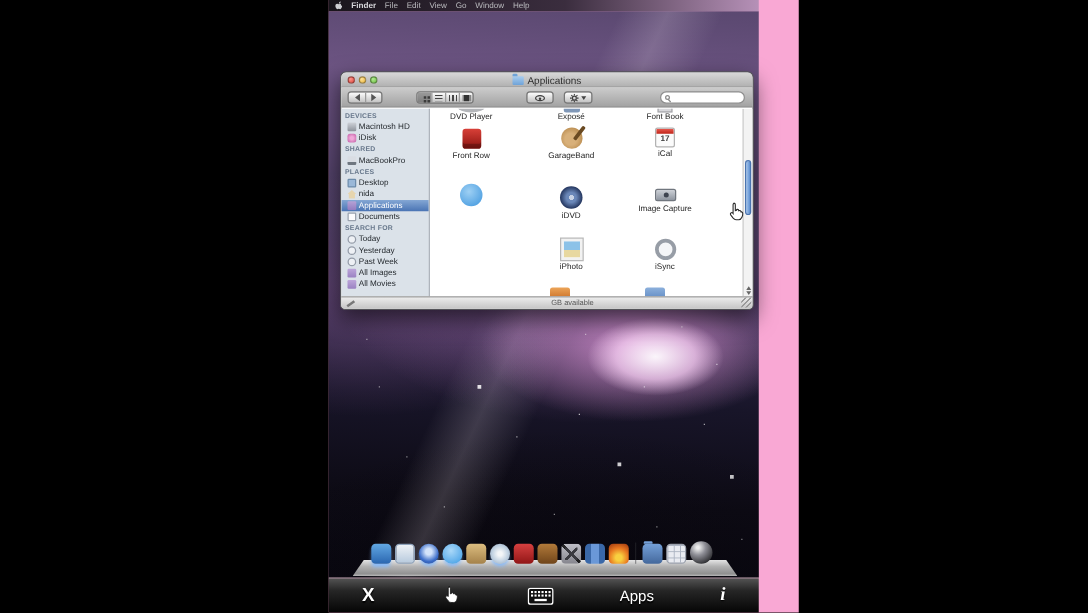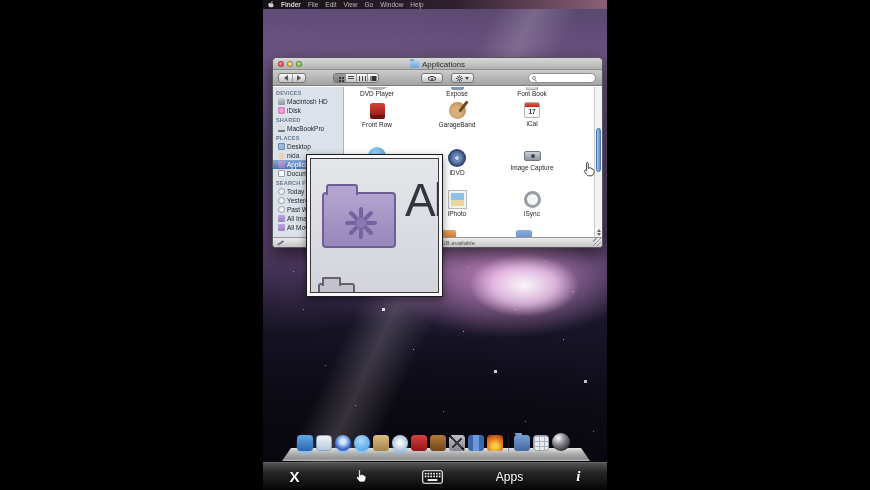--- a/index.html
+++ b/index.html
@@ -1,18 +1,18 @@
 <!DOCTYPE html>
 <html><head>
 <meta charset="utf-8">
 <style>
   * { margin:0; padding:0; box-sizing:border-box; }
   html,body { width:870px; height:490px; background:#000; overflow:hidden;
               font-family:"Liberation Sans", sans-serif; }
-  .screen { position:absolute; left:263px; top:0; width:344px; height:490px; background:#7f1d1d; }
+  .screen { position:absolute; left:263px; top:0; width:376px; height:490px; background:#f9a8d4; }
 
   
   .menubar { position:absolute; left:0; top:0; width:344px; height:9px; z-index:6;
     background:linear-gradient(90deg, rgba(18,16,22,.97), rgba(38,32,46,.9) 55%, rgba(146,132,168,.65) 100%);
     display:flex; align-items:center; gap:7px; padding:0 5px; }
   .mi { font-size:6.5px; line-height:9px; color:#b9b9bd; white-space:nowrap; }
   .mi.bold { font-weight:bold; color:#d6d6da; }
   .applelogo { width:6px; height:7px; flex:none; }
 
   
@@ -403,37 +403,20 @@
       </div>
     </div>
 
     <div class="statusbar">
       <div class="pencil"></div>
       <div class="statustext">GB available</div>
       <div class="grip"></div>
     </div>
   </div>
 
-  <div class="loupe">
-    <div class="loupe-inner">
-      <div class="lfolder">
-        <svg class="lgear" width="34" height="34" viewBox="0 0 34 34">
-          <g stroke="#75639e" stroke-width="4" stroke-linecap="round">
-            <line x1="17" y1="3" x2="17" y2="31"></line>
-            <line x1="3" y1="17" x2="31" y2="17"></line>
-            <line x1="7" y1="7" x2="27" y2="27"></line>
-            <line x1="27" y1="7" x2="7" y2="27"></line>
-          </g>
-          <circle cx="17" cy="17" r="5" fill="#8a78b4"></circle>
-        </svg>
-      </div>
-      <div class="ltext">Al</div>
-      <div class="lfolder2"></div>
-    </div>
-  </div>
 
   <svg class="cursor" width="16" height="18" viewBox="0 0 24 27">
     <path d="M9 2.2c1.1 0 1.9.9 1.9 1.9v7.1l1.1-.2c.5-1.9 3-1.5 3 .4 1.7-.8 2.7.2 2.7 1.4 1.5-.3 2.1.9 2.1 2.1 0 .7-.3 2.8-1 4.4-.7 1.6-1.6 2.9-3.8 2.9h-3.3c-1.7 0-2.5-.8-3.4-1.9l-2.8-3.6c-.8-1-.6-2.1.2-2.7.7-.5 1.7-.3 2.3.4l.2.3V4.1c0-1.1.7-1.9 1.8-1.9z" fill="#ffffff" stroke="#2a2a2a" stroke-width="1.3"></path>
   </svg>
 
   <div class="dock">
     <div class="shelf"></div>
     <div class="dock-icons">
       <div class="dicon d-finder lit"></div>
       <div class="dicon d-mail"></div>

